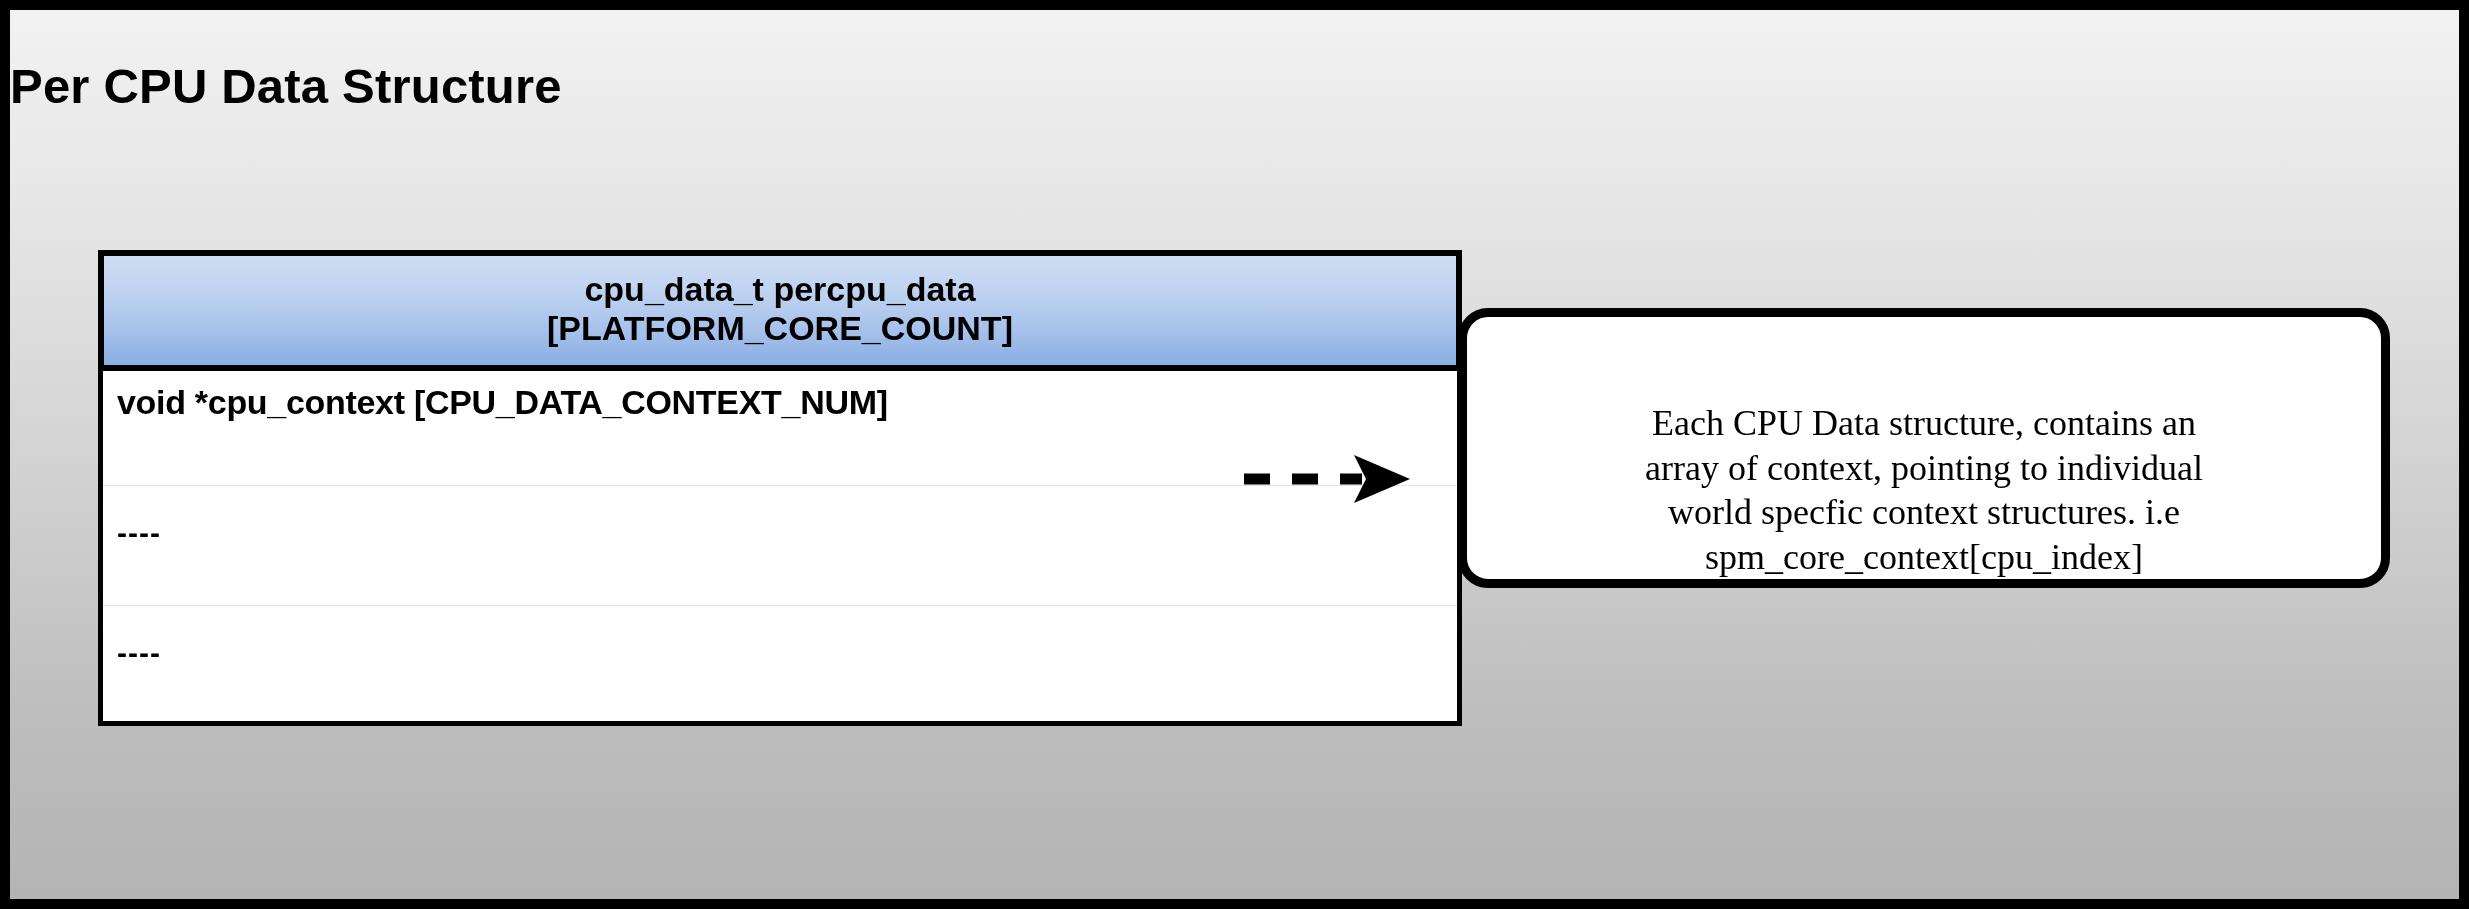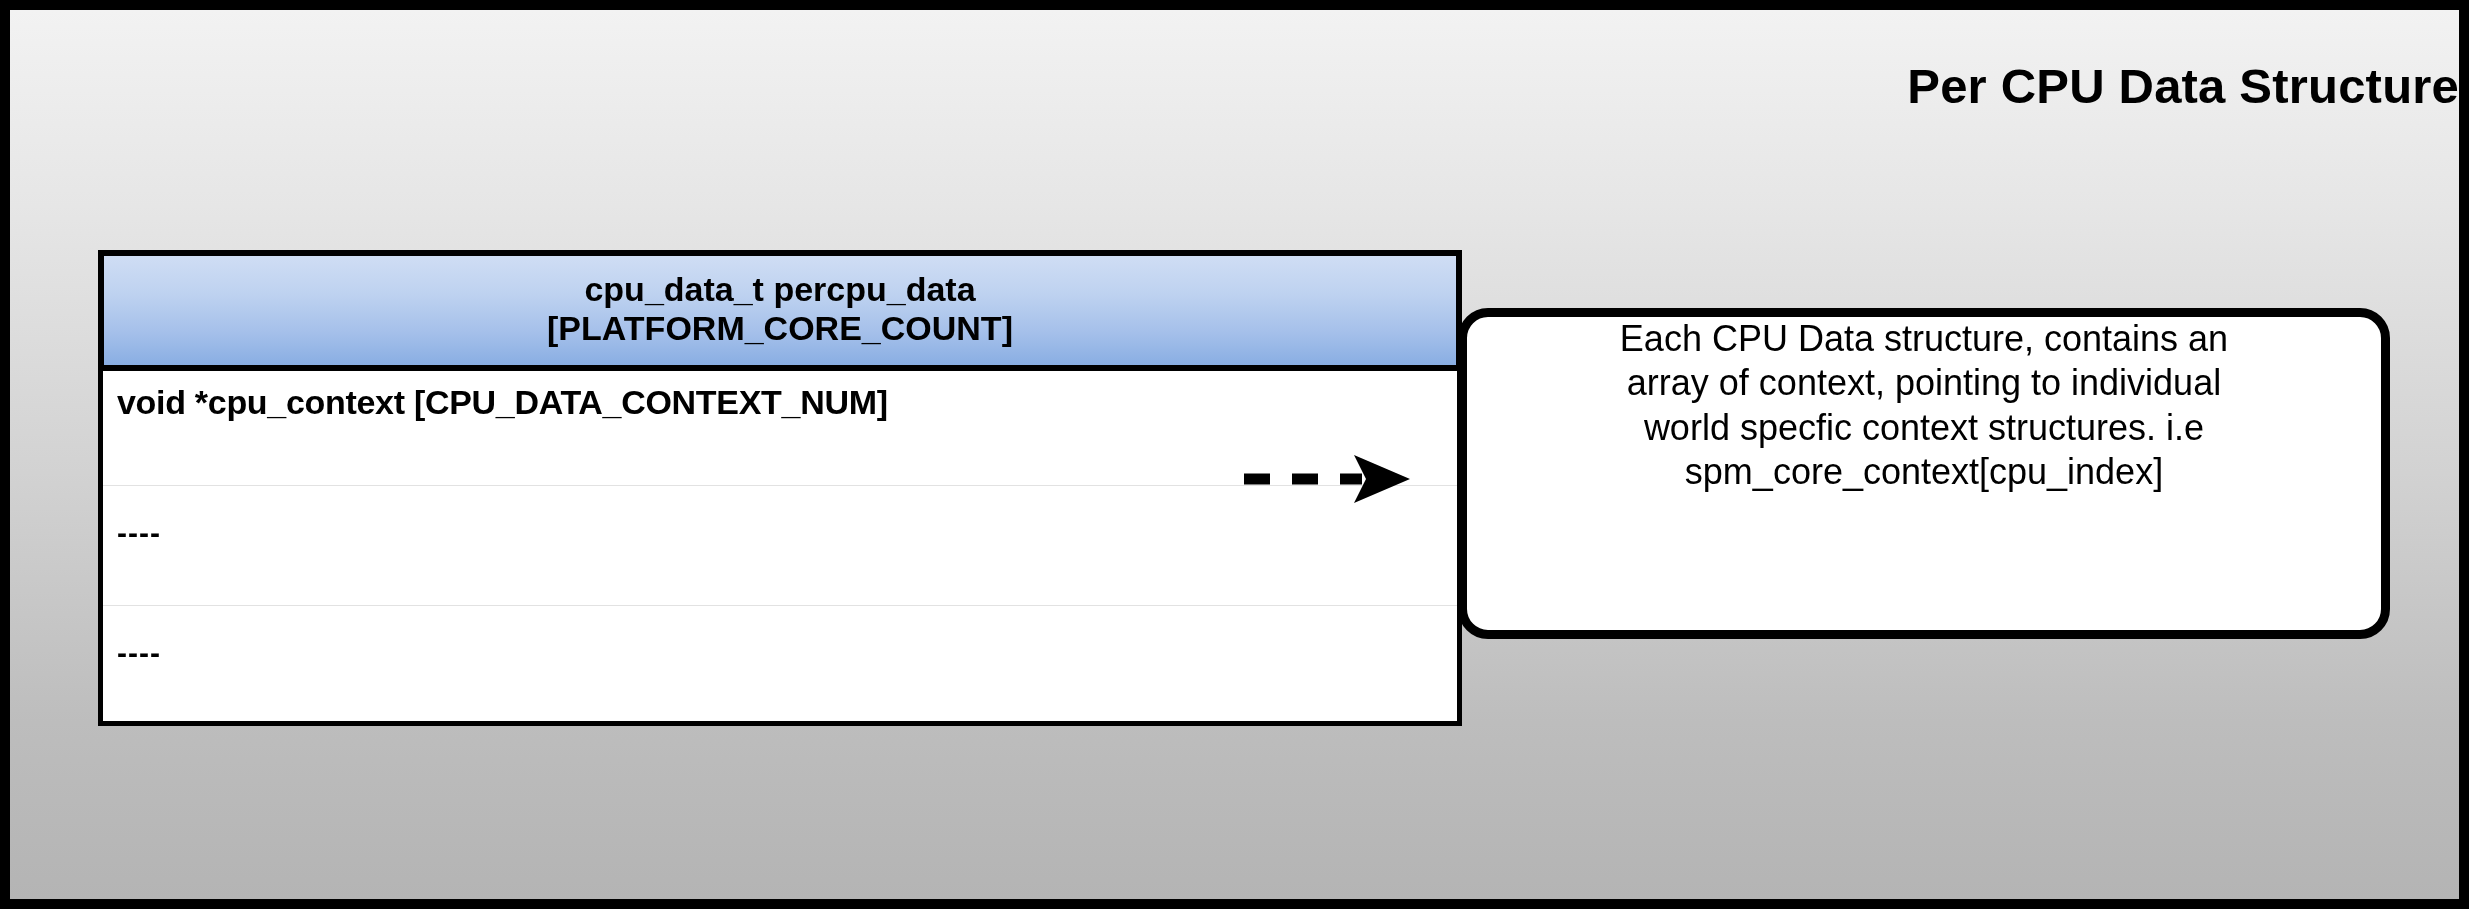--- a/index.html
+++ b/index.html
@@ -18,21 +18,21 @@
     overflow: hidden;
     font-family: "Liberation Sans", sans-serif;
   }
 
   
   #diagram-title {
     position: absolute;
     left: 0;
     top: 48px;
     width: 2449px;
-    text-align: right;
+    text-align: left;
     font-family: "Liberation Sans", sans-serif;
     font-size: 49px;
     font-weight: bold;
     color: #000000;
     letter-spacing: 0.2px;
   }
 
   
   #struct-table {
     position: absolute;
@@ -100,28 +100,29 @@
     width: 180px;
     height: 58px;
   }
 
   
   #callout-box {
     position: absolute;
     left: 1448px;
     top: 298px;
     width: 932px;
-    height: 331px;
+    height: 280px;
     box-sizing: border-box;
     border: 9px solid #000000;
     border-radius: 30px;
     background: #ffffff;
     display: flex;
-    align-items: flex-start;
+    align-items: flex-end;
     justify-content: center;
+    font-family: Liberation Serif, serif;
   }
 
   #callout-text {
     text-align: center;
     font-size: 36px;
     font-weight: normal;
     line-height: 1.235;
     color: #000000;
     padding: 0 22px;
   }

